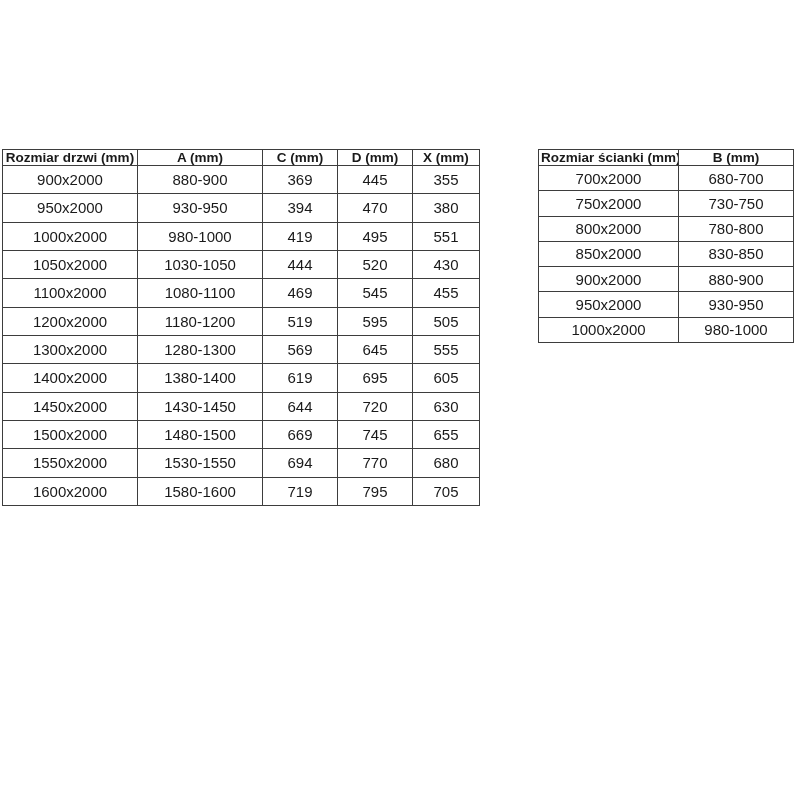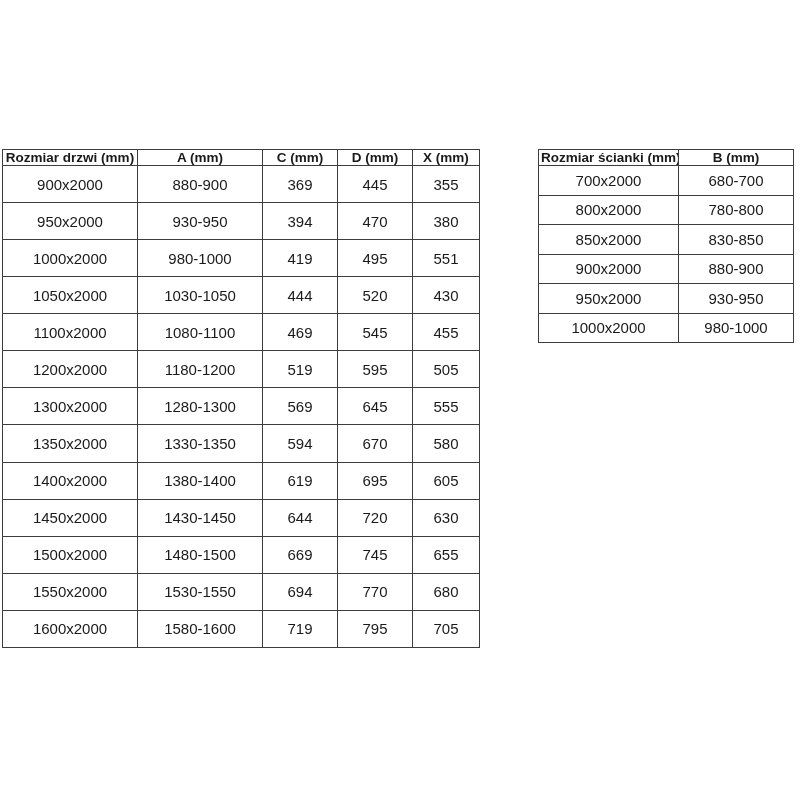--- a/index.html
+++ b/index.html
@@ -30,21 +30,21 @@
     font-weight: bold;
     font-size: 13.5px;
   }
   table.spec td {
     font-weight: normal;
     font-size: 15px;
   }
 
   #doors-table {
     left: 2px; top: 149px;
-    width: 477px; height: 499px;
+    width: 477px; height: 357px;
   }
   #walls-table {
     left: 538px; top: 149px;
     width: 255px; height: 194px;
   }
 </style>
 </head>
 <body>
 
 <div class="canvas">
@@ -110,27 +110,20 @@
           <td>505</td>
         </tr>
         <tr>
           <td>1300x2000</td>
           <td>1280-1300</td>
           <td>569</td>
           <td>645</td>
           <td>555</td>
         </tr>
         <tr>
-          <td>1350x2000</td>
-          <td>1330-1350</td>
-          <td>594</td>
-          <td>670</td>
-          <td>580</td>
-        </tr>
-        <tr>
           <td>1400x2000</td>
           <td>1380-1400</td>
           <td>619</td>
           <td>695</td>
           <td>605</td>
         </tr>
         <tr>
           <td>1450x2000</td>
           <td>1430-1450</td>
           <td>644</td>
@@ -171,20 +164,24 @@
           <th>Rozmiar ścianki (mm)</th>
           <th>B (mm)</th>
         </tr>
       </thead>
       <tbody>
         <tr>
           <td>700x2000</td>
           <td>680-700</td>
         </tr>
         <tr>
+          <td>750x2000</td>
+          <td>730-750</td>
+        </tr>
+        <tr>
           <td>800x2000</td>
           <td>780-800</td>
         </tr>
         <tr>
           <td>850x2000</td>
           <td>830-850</td>
         </tr>
         <tr>
           <td>900x2000</td>
           <td>880-900</td>

